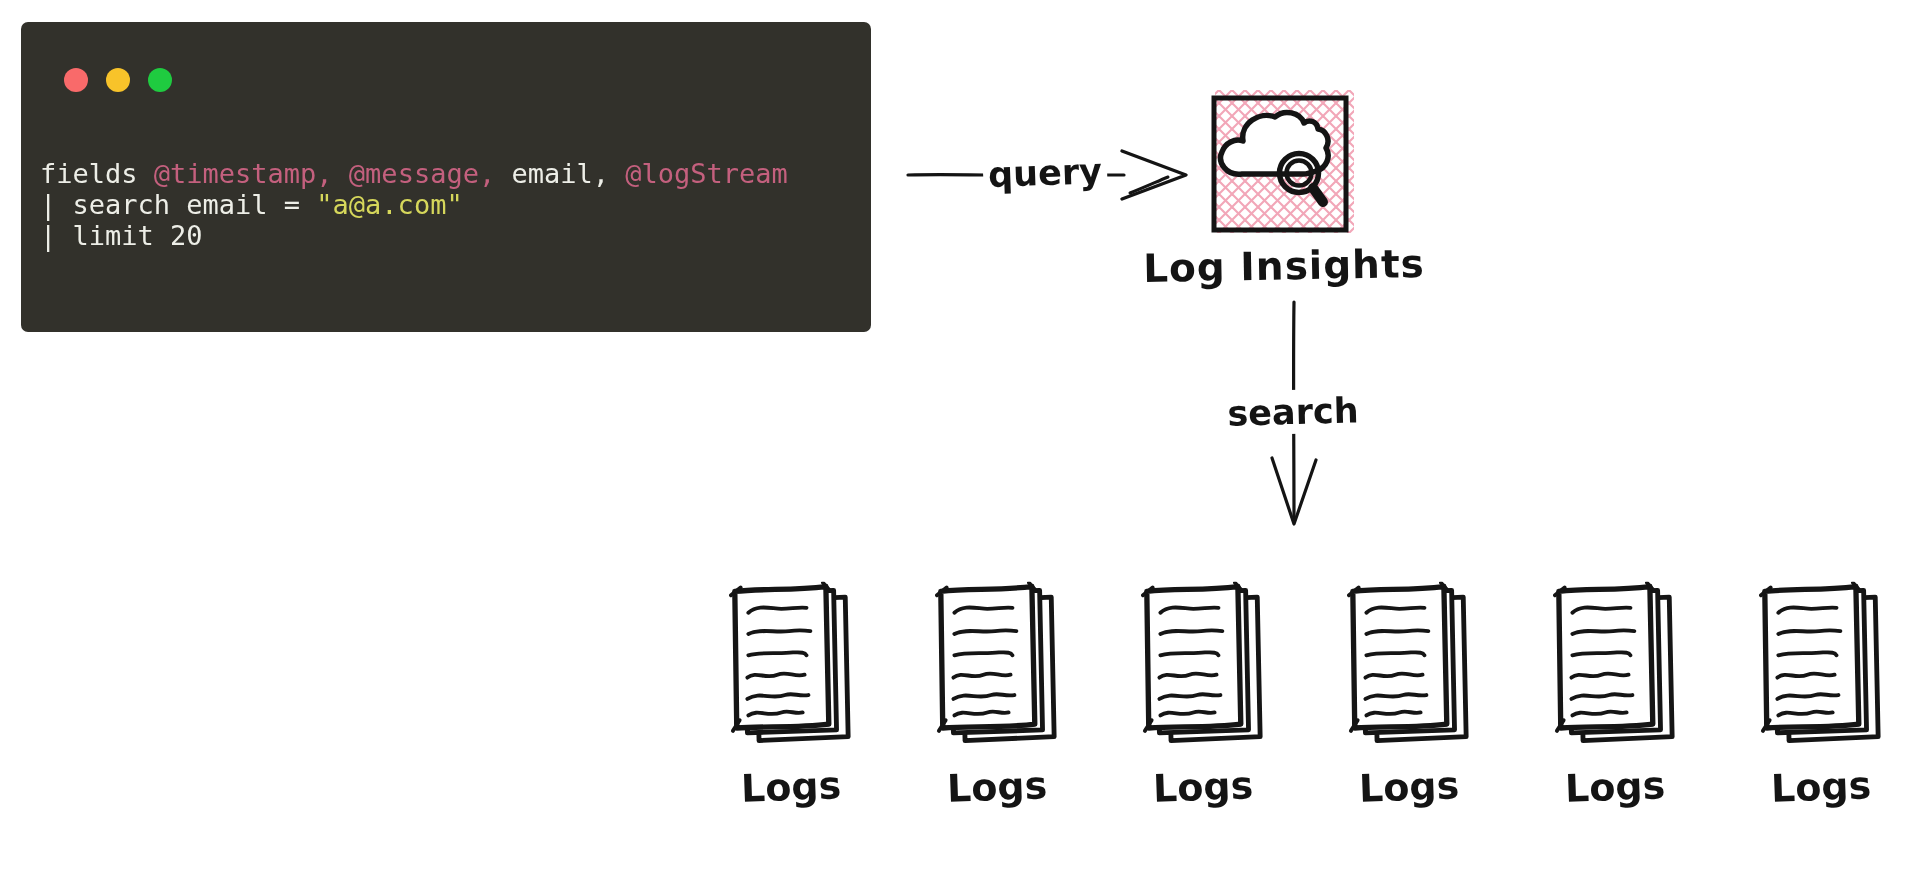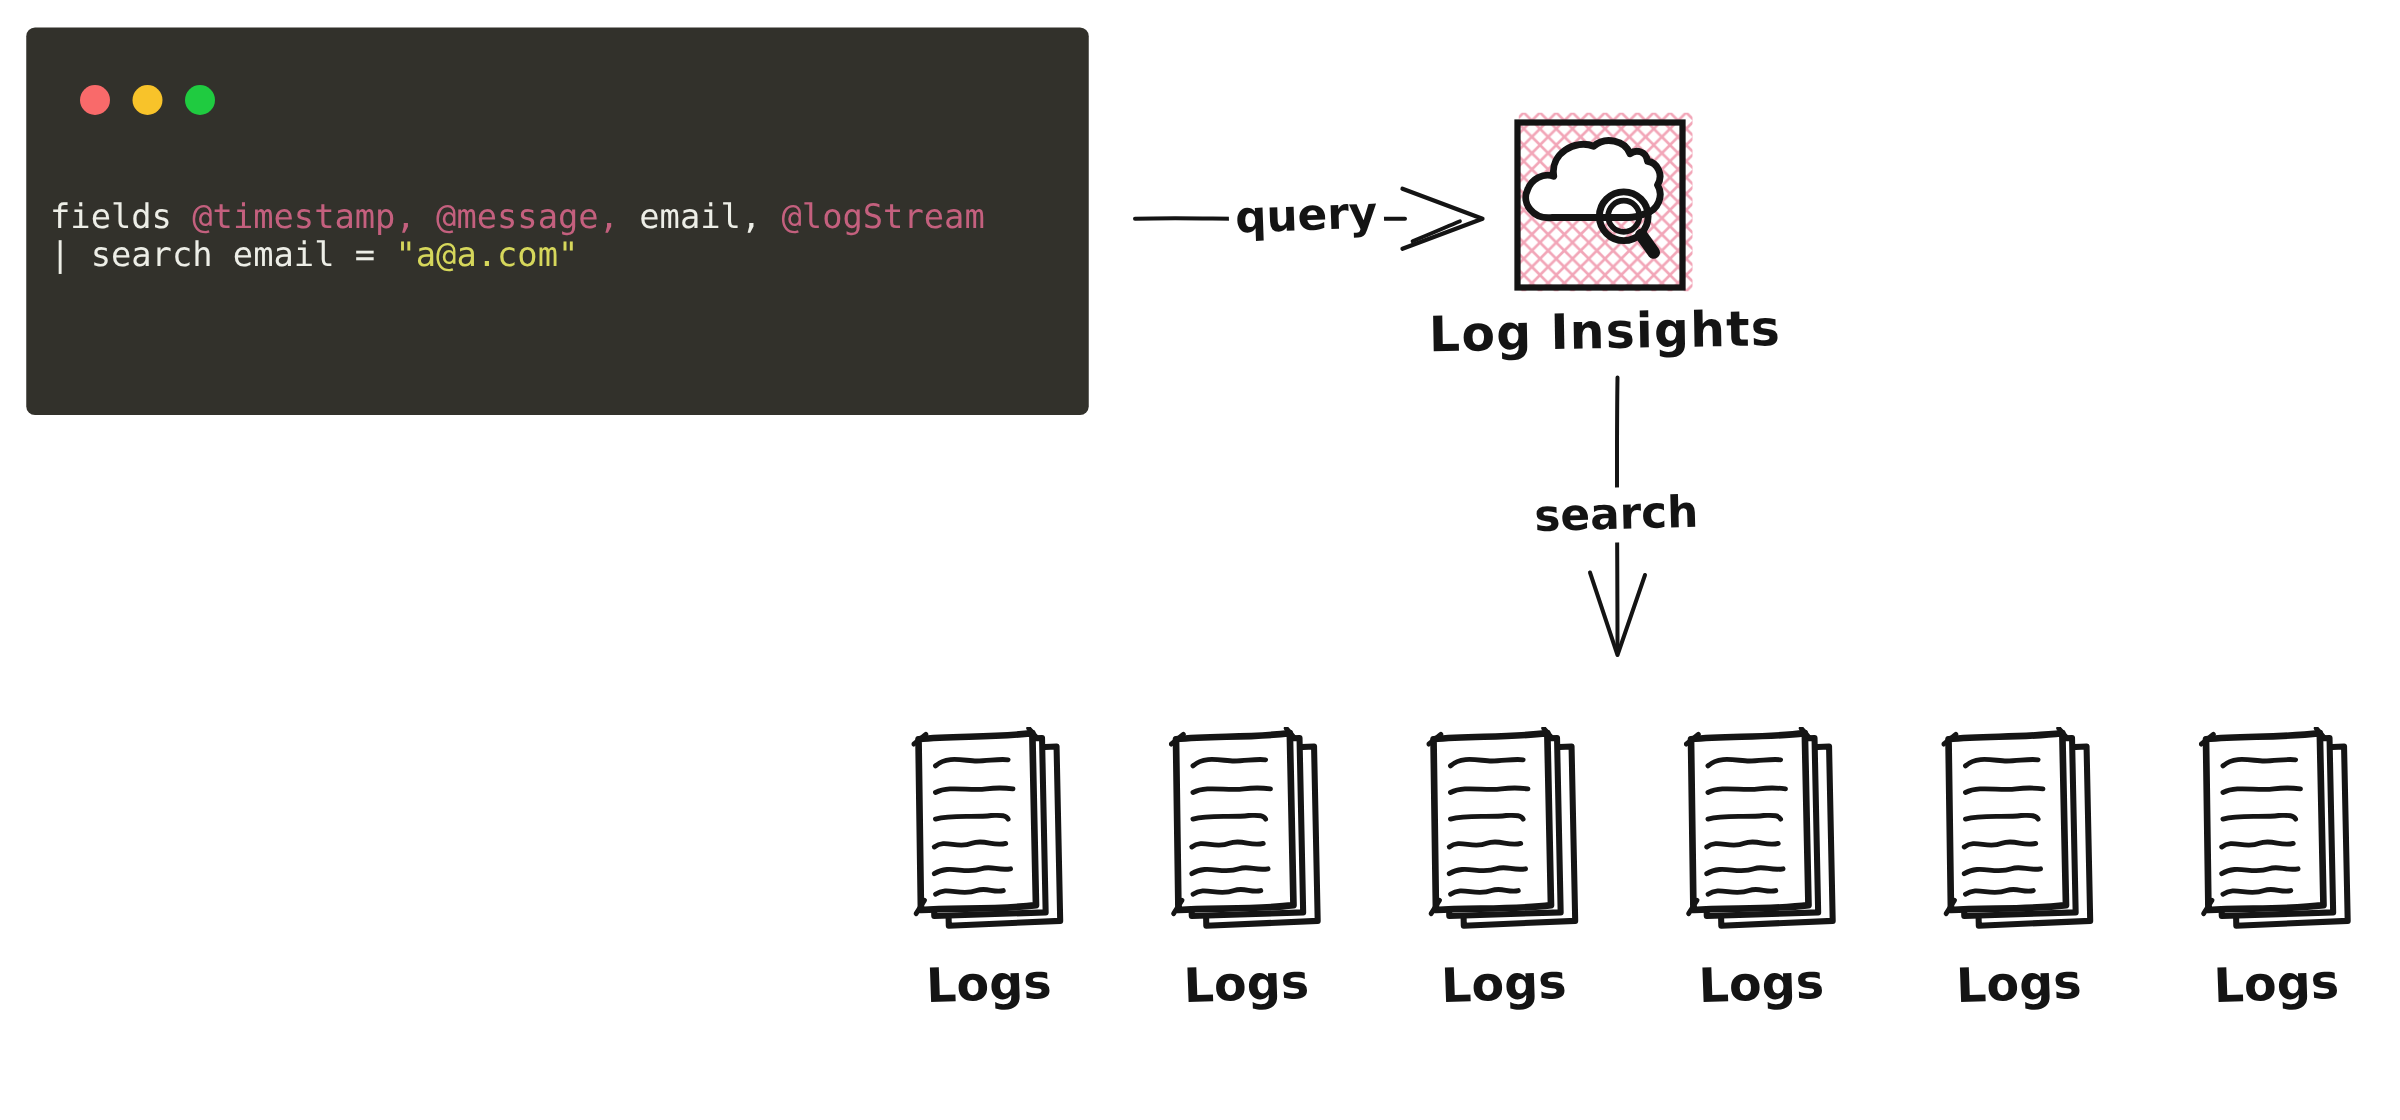--- a/index.html
+++ b/index.html
@@ -95,20 +95,21 @@
 
 <div class="terminal">
   <div class="lights">
     <div class="light red"></div>
     <div class="light yellow"></div>
     <div class="light green"></div>
   </div>
   <div class="code">
     <div class="row"><span>fields </span><span class="tok-field">@timestamp, @message,</span><span> email, </span><span class="tok-field">@logStream</span></div>
     <div class="row"><span>| search email = </span><span class="tok-string">"a@a.com"</span></div>
+    <div class="row"><span>| limit 20</span></div>
   </div>
 </div>
 
 <svg class="query-arrow" width="300" height="100" viewBox="0 0 300 100">
   <path class="ink" stroke-width="3.2" d="M8,50 C40,49 70,50 96,50"></path>
   <path class="ink" stroke-width="3.2" d="M200,50 L224,50"></path>
   <polyline class="ink" stroke-width="3.4" points="222,26 286,50 222,74"></polyline>
   <path class="ink" stroke-width="3" d="M230,68 C245,62 256,57 268,52"></path>
 </svg>
 <span class="hand query-label">query</span>

